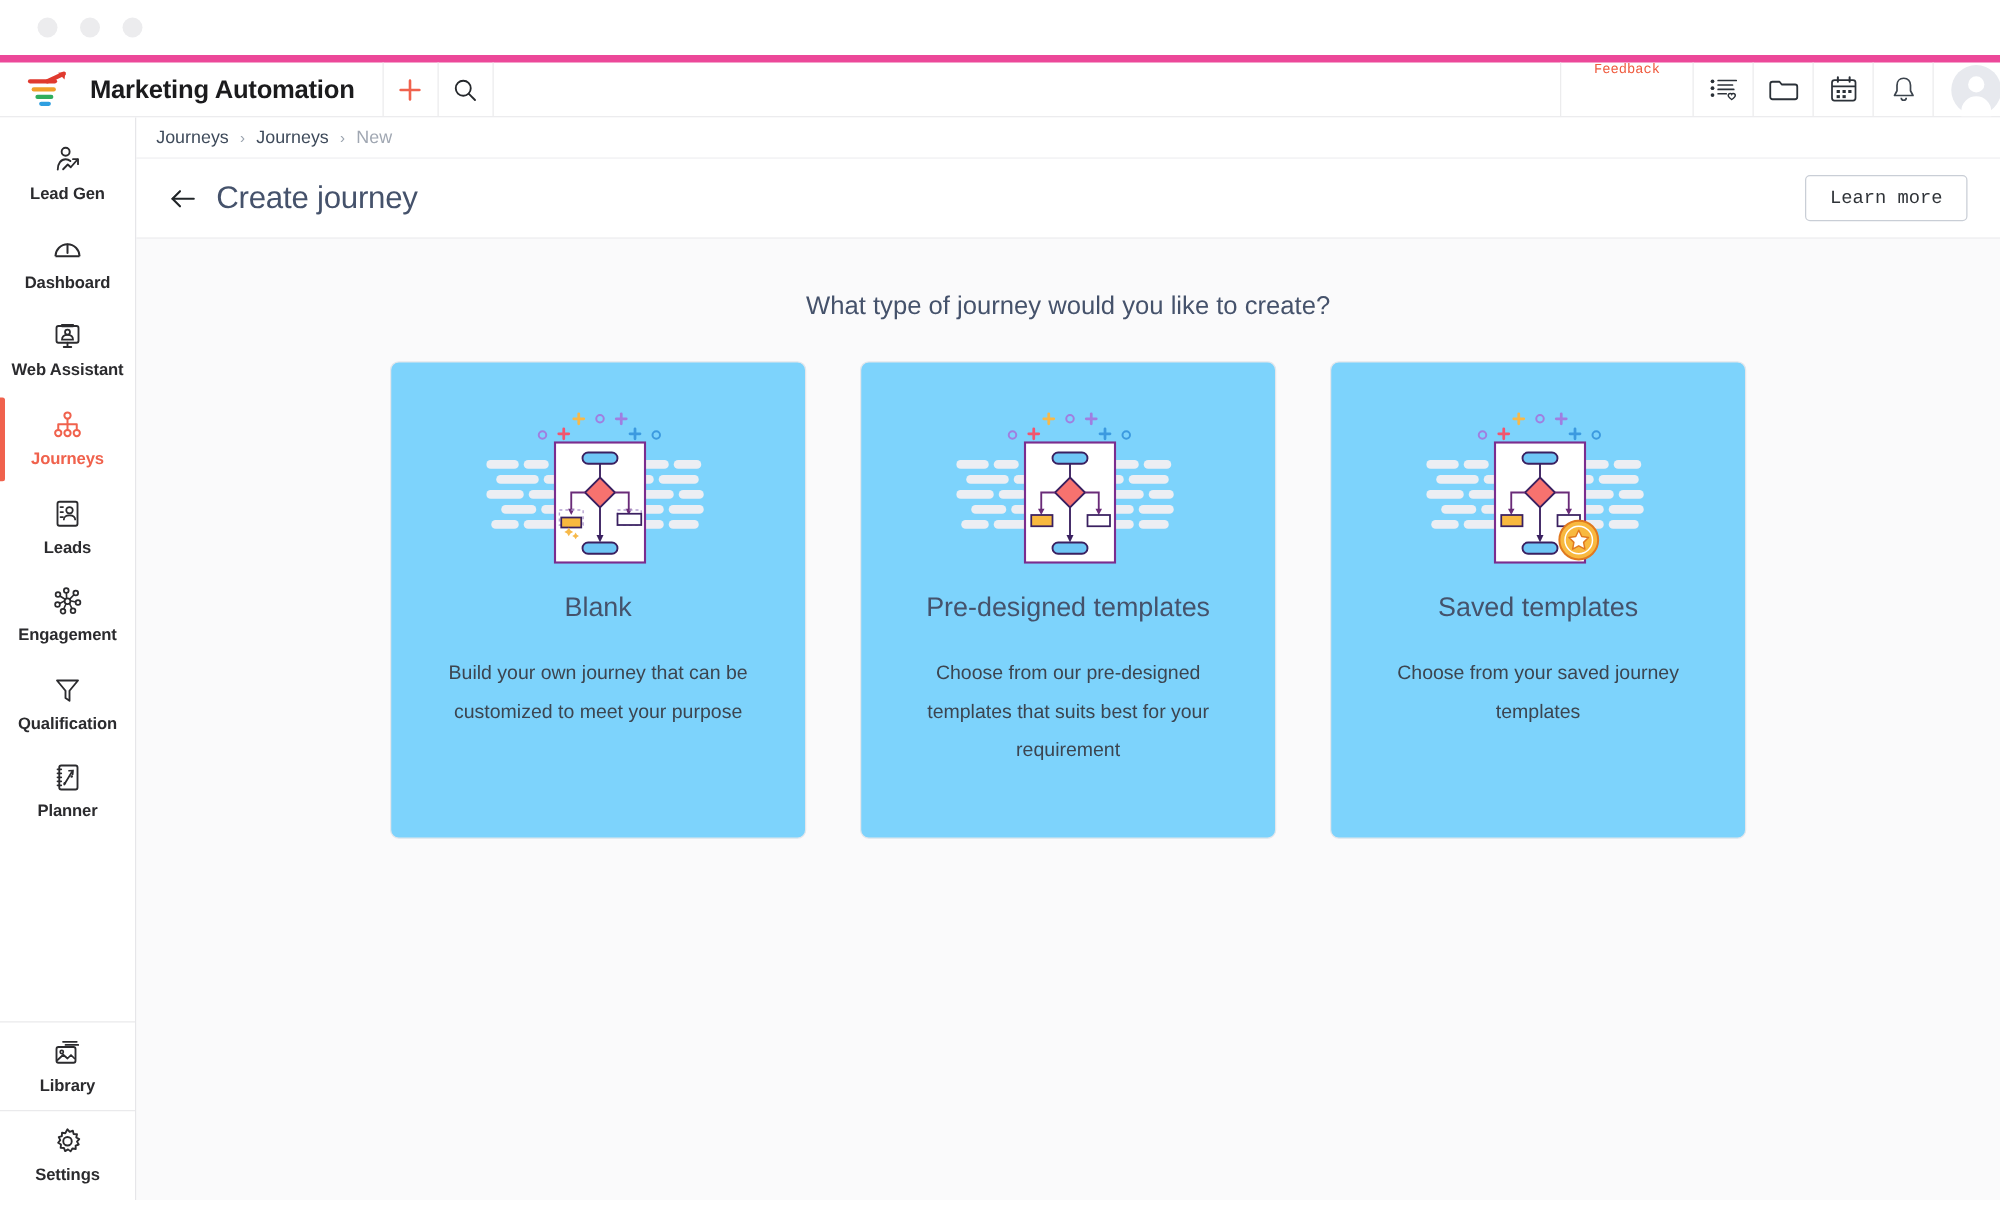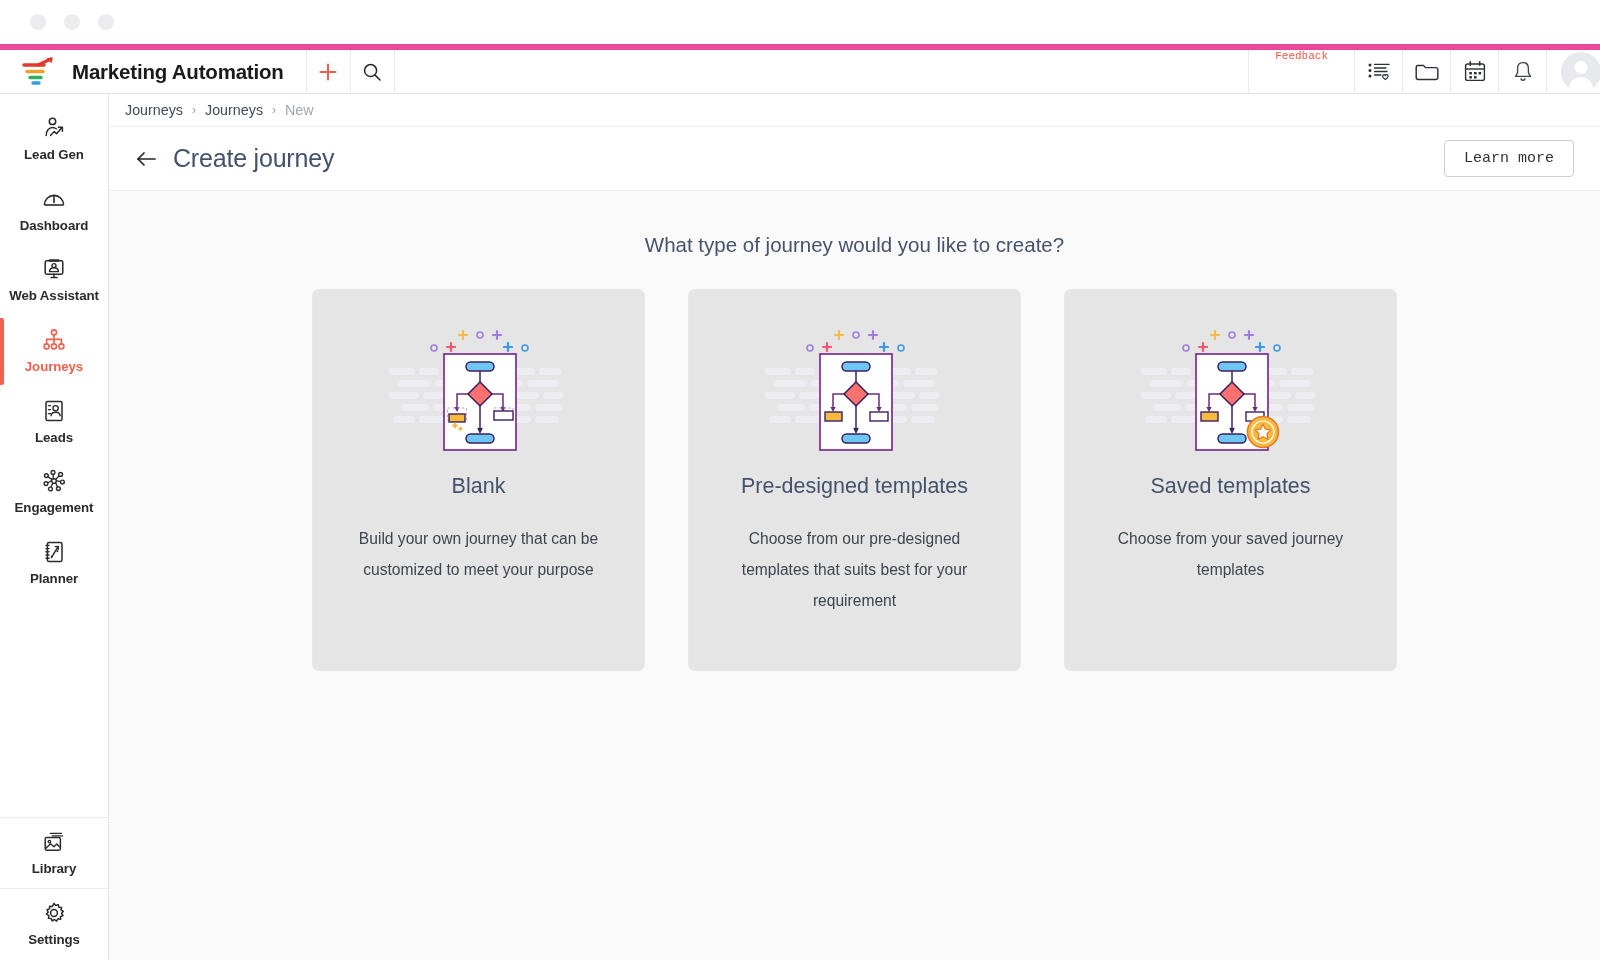--- a/index.html
+++ b/index.html
@@ -145,21 +145,21 @@
     flex: 1; background: #fafafb;
     display: flex; flex-direction: column; align-items: center;
     padding-top: 42px;
   }
   .question {
     font-size: 20.5px; color: #45526b; margin-bottom: 32px;
   }
   .cards { display: flex; gap: 43px; }
   .card {
     width: 333px; height: 382px;
-    background: #e5e5e5;
+    background: #7dd3fc;
     border: 1px solid #e4e7ec;
     border-radius: 7px;
     display: flex; flex-direction: column; align-items: center;
     padding: 36px 26px 20px 26px;
     cursor: pointer;
   }
   .illo { width: 180px; height: 126px; display:block; }
   .card-title {
     margin-top: 22px;
     font-size: 21.5px; color: #45526b; font-weight: 400; text-align: center;
@@ -317,20 +317,26 @@
           <circle cx="19.6" cy="6.4" r="1.9" fill="none" stroke="#2b2b2e" stroke-width="1.4"></circle>
           <circle cx="21.4" cy="14" r="1.9" fill="none" stroke="#2b2b2e" stroke-width="1.4"></circle>
           <circle cx="5" cy="15.6" r="1.9" fill="none" stroke="#2b2b2e" stroke-width="1.4"></circle>
           <circle cx="9.4" cy="21" r="1.9" fill="none" stroke="#2b2b2e" stroke-width="1.4"></circle>
           <circle cx="17.4" cy="20.6" r="1.9" fill="none" stroke="#2b2b2e" stroke-width="1.4"></circle>
           <path d="M11.4 11.6 L6.6 8.6 M12.3 10.8 L12.1 6.3 M14.4 11.7 L18.2 7.8 M15.2 12.6 L19.5 13.6 M11 12.5 L6.8 14.8 M11.8 15 L10 19.2 M14.4 14.4 L16.6 18.9" stroke="#2b2b2e" stroke-width="1.3"></path>
         </svg>
         <span class="label">Engagement</span>
       </div>
 
+      <div class="nav-item">
+        <svg class="nav-ico" viewBox="0 0 26 26">
+          <path d="M4.6 5.4 H21.4 L14.6 13.6 V21.6 L11.4 19.4 V13.6 Z" fill="none" stroke="#2b2b2e" stroke-width="1.5" stroke-linejoin="round"></path>
+        </svg>
+        <span class="label">Qualification</span>
+      </div>
 
       <div class="nav-item">
         <svg class="nav-ico" viewBox="0 0 26 26">
           <rect x="6.4" y="3.4" width="14.6" height="19.2" rx="1.6" fill="none" stroke="#2b2b2e" stroke-width="1.5"></rect>
           <path d="M5 6.4 H8 M5 9.6 H8 M5 12.8 H8 M5 16 H8 M5 19.2 H8" stroke="#2b2b2e" stroke-width="1.4" stroke-linecap="round"></path>
           <path d="M10.4 18.6 L16.6 8.4" stroke="#2b2b2e" stroke-width="1.4" stroke-linecap="round"></path>
           <path d="M14.2 7.6 L17.4 7.4 L17.1 10.6" fill="none" stroke="#2b2b2e" stroke-width="1.4" stroke-linecap="round" stroke-linejoin="round"></path>
           <circle cx="10.8" cy="17.6" r="1" fill="#2b2b2e"></circle>
           <circle cx="16.3" cy="12.2" r="1" fill="#2b2b2e"></circle>
         </svg>

